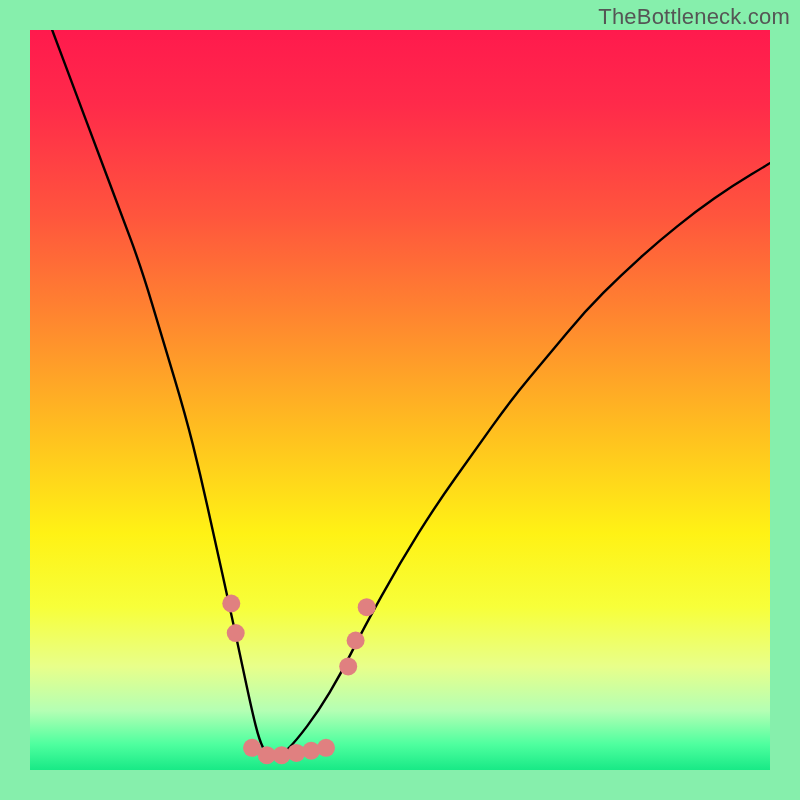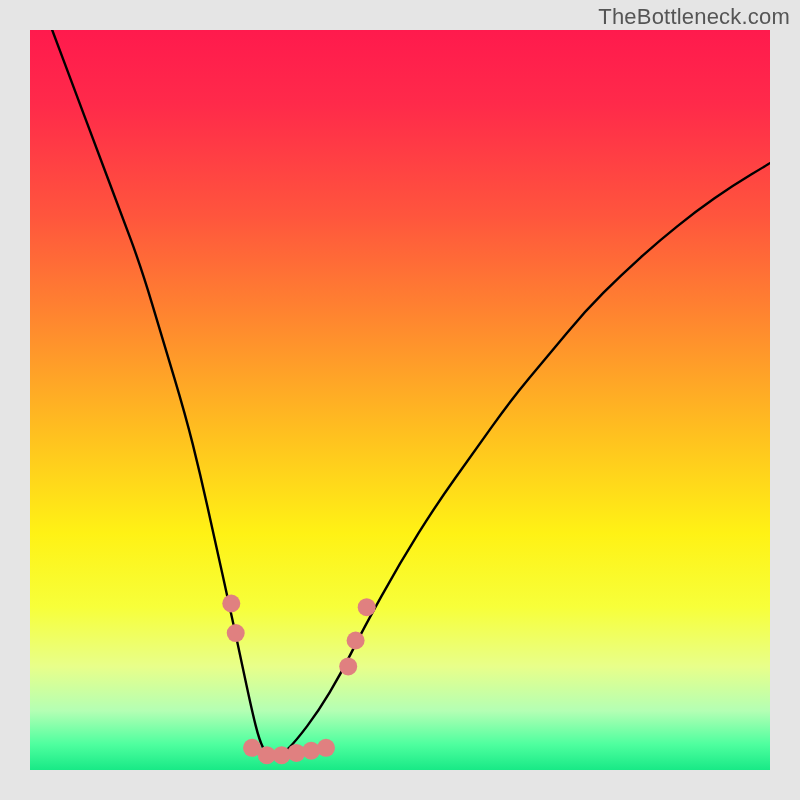--- a/index.html
+++ b/index.html
@@ -8,21 +8,21 @@
     width: 800px;
     height: 800px;
     overflow: hidden;
     background: #000;
     font-family: Arial, Helvetica, sans-serif;
   }
   .frame {
     position: relative;
     width: 800px;
     height: 800px;
-    background: #e5e5e5;
+    background: #86efac;
   }
   .plot {
     position: absolute;
     left: 30px;
     top: 30px;
     width: 740px;
     height: 740px;
     overflow: hidden;
   }
   .gradient-bg {

